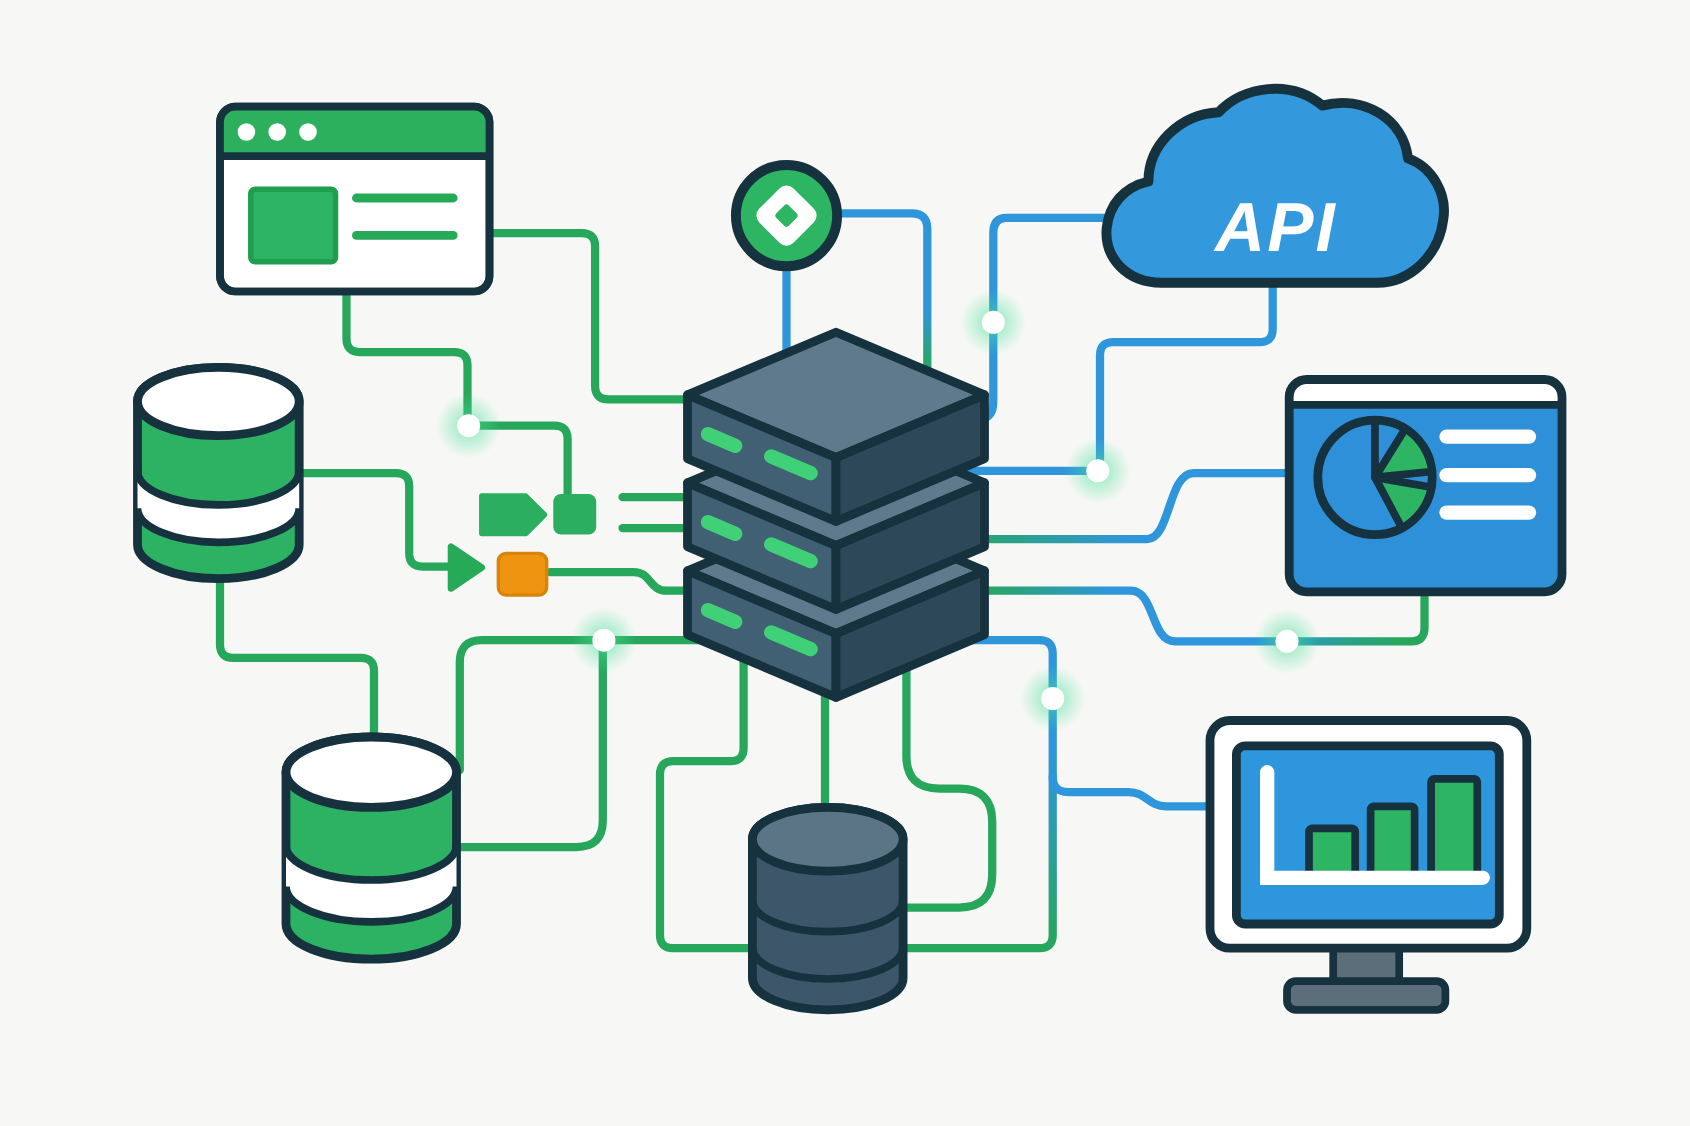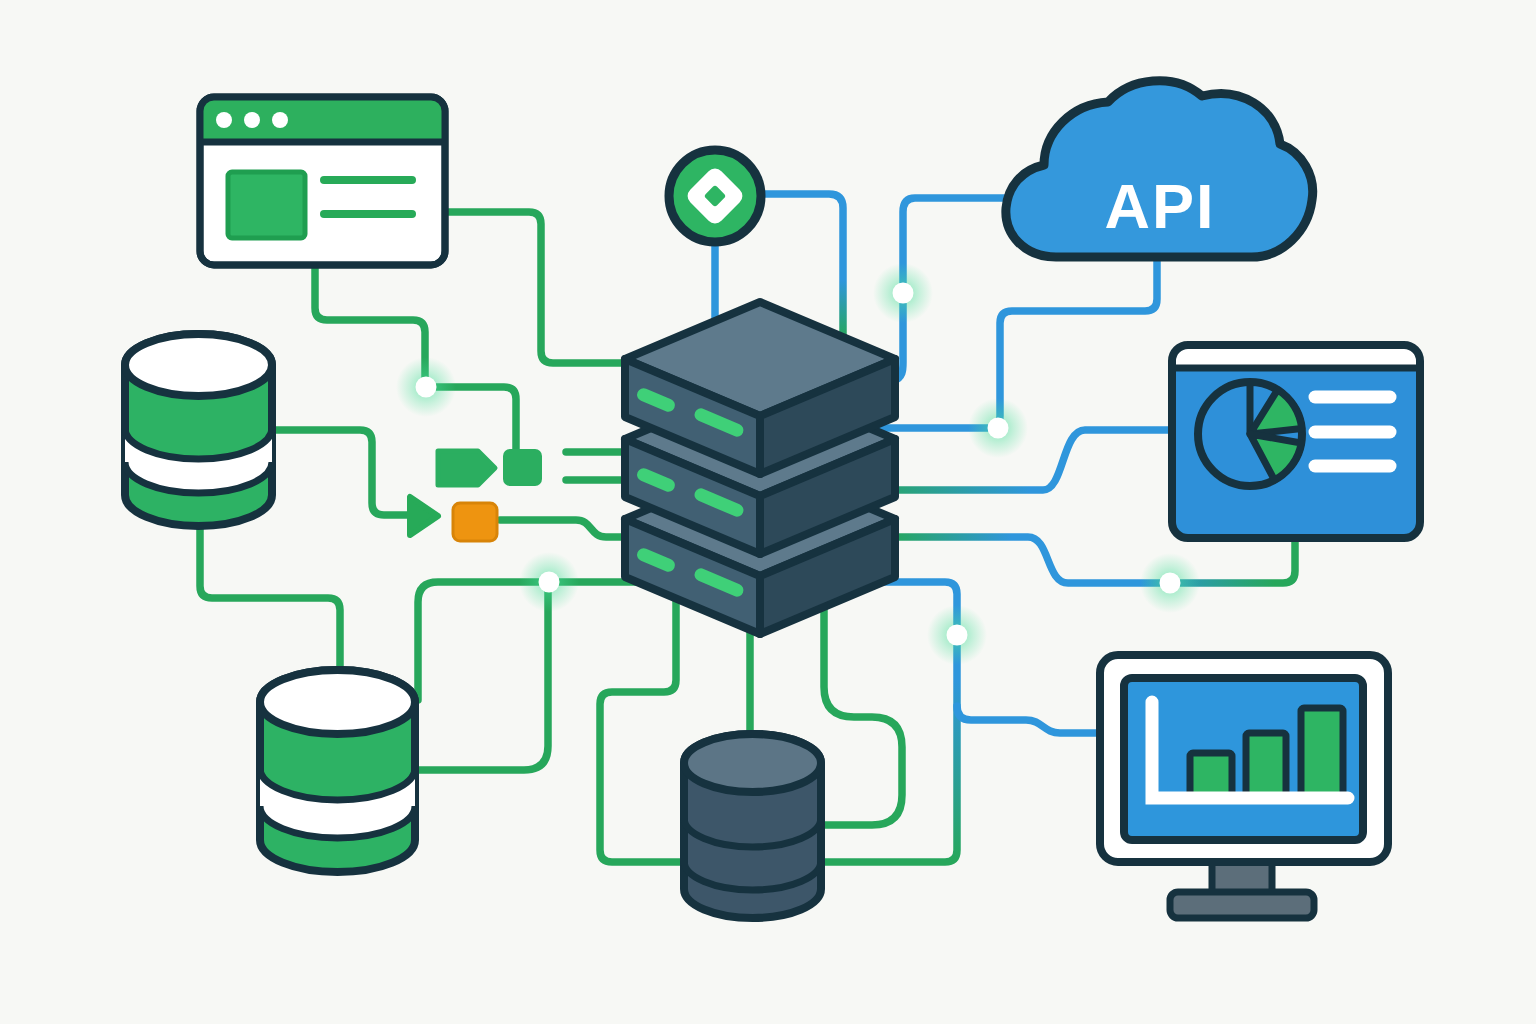--- a/index.html
+++ b/index.html
@@ -1,17 +1,17 @@
 <!DOCTYPE html>
 <html><head>
 <meta charset="utf-8">
 <style>
   html,body{margin:0;padding:0;background:#f7f8f5;}
   .stage{width:1536px;height:1024px;position:relative;overflow:hidden;
-         font-family:"Liberation Sans", sans-serif;}
+         font-family:"Liberation Sans", sans-serif;font-style:italic;}
   svg{display:block;}
   .conn{fill:none;stroke-width:7.5;stroke-linecap:round;}
   .outline{stroke:#16323f;stroke-linejoin:round;}
   .api-text{font-family:"Liberation Sans", sans-serif;font-weight:bold;
             font-size:63px;letter-spacing:2px;fill:#ffffff;}
 </style>
 </head>
 <body>
 
 <div class="stage">

